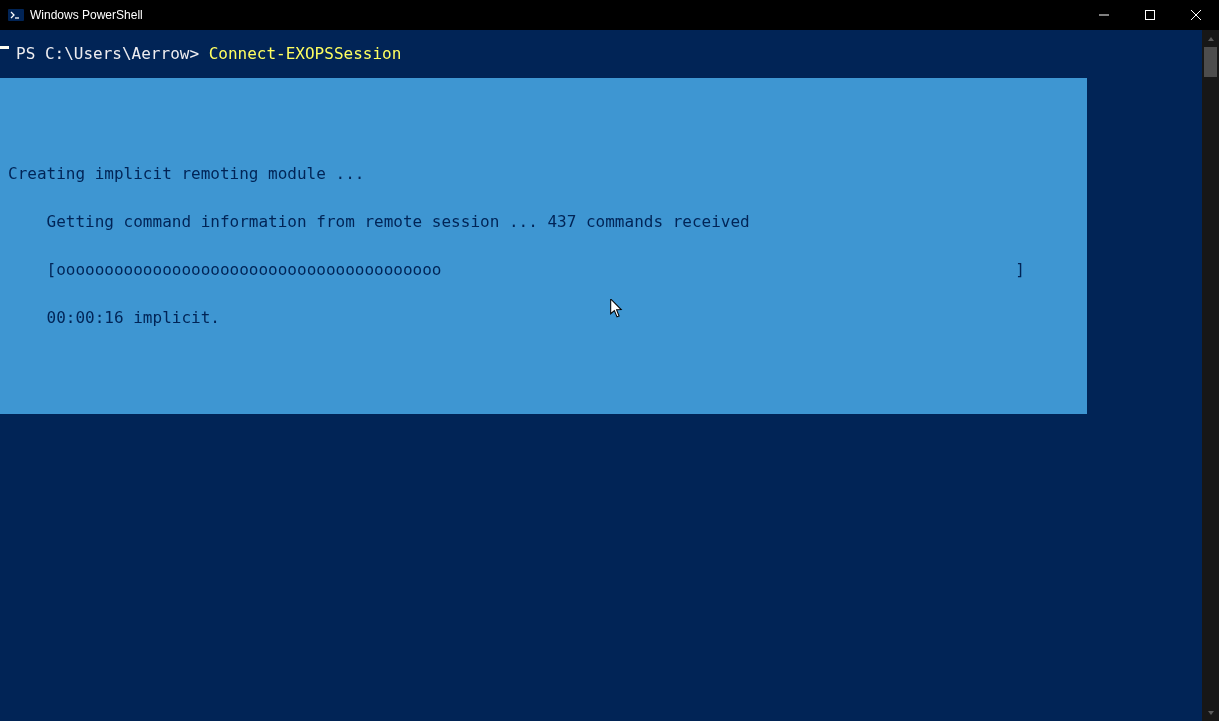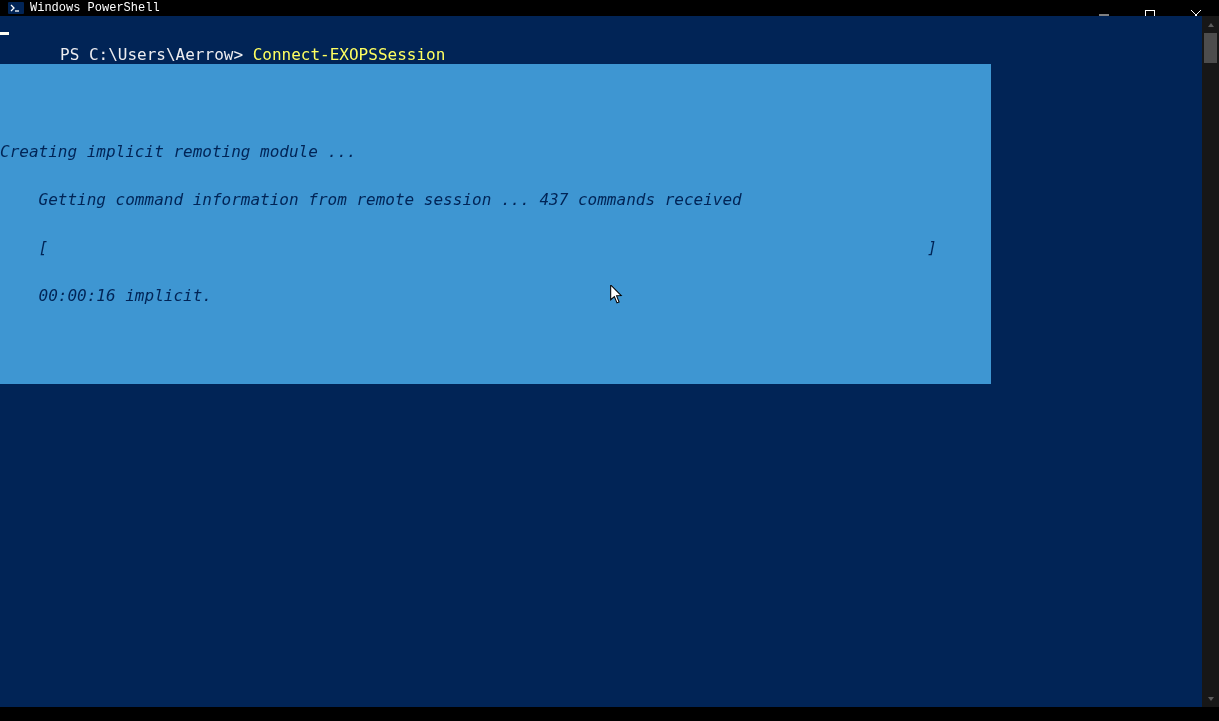--- a/index.html
+++ b/index.html
@@ -9,26 +9,26 @@
   }
   body {
     width: 1219px;
     height: 721px;
     background: #000;
     font-family: Consolas, "Lucida Console", monospace;
     overflow: hidden;
     position: relative;
   }
   .titlebar {
-    height: 16px;
+    height: 30px;
     background: #000000;
     display: flex;
     align-items: center;
     color: #ffffff;
-    font-family: Liberation Mono, monospace;
+    font-family: Liberation Sans, sans-serif;
     font-size: 12px;
     user-select: none;
   }
   .titlebar-icon {
     width: 16px;
     height: 16px;
     margin-left: 8px;
     margin-right: 6px;
     display: inline-flex;
     align-items: center;
@@ -75,23 +75,22 @@
     color: #eeedf0;
     letter-spacing: 0px;
     font-family: Consolas, "Lucida Console", monospace;
     white-space: pre;
     overflow: hidden;
   }
 
   .prompt-line {
     position: absolute;
     left: 0;
-    top: 15px;
+    top: 0;
     padding: 16px;
-    margin-left: 44px;
   }
   .prompt-prefix {
     color: #eeedf0;
   }
   .prompt-command {
     color: #ffff60;
   }
 
   .caret-block {
     position: absolute;
@@ -99,25 +98,24 @@
     top: 16px;
     width: 9px;
     height: 3px;
     background: #fefef2;
   }
 
   .progress-band {
     position: absolute;
     left: 0;
     top: 48px;
-    width: 991px;
+    width: 1087px;
     background: #3e96d2;
     color: #012456;
-    padding: 0;
-    font-style: italic;
+    padding: 8px;
   }
   .progress-band .pline {
     height: 16px;
     line-height: 16px;
     white-space: pre;
   }
   .progress-band .blank {
     height: 16px;
   }
   .progress-band .bar-row {
@@ -214,21 +212,21 @@
     <div class="prompt-line"><span class="prompt-prefix">PS C:\Users\Aerrow&gt; </span><span class="prompt-command">Connect-EXOPSSession</span></div>
 
     
     <div class="caret-block"></div>
 
     
     <div class="progress-band">
       <div class="blank"></div>
       <div class="pline">Creating implicit remoting module ...</div>
       <div class="pline">    Getting command information from remote session ... 437 commands received</div>
-      <div class="bar-row"><span class="bar-open">    [</span><span class="bar-close">]</span></div>
+      <div class="bar-row"><span class="bar-open">    [</span><span>oooooooooooooooooooooooooooooooooooooooo</span><span class="bar-close">]</span></div>
       <div class="pline">    00:00:16 implicit.</div>
       <div class="blank"></div>
     </div>
 
     
     <svg class="cursor-pointer" viewBox="0 0 12 19">
       <path d="M0 0 L0 14 L3.5 11 L6 17 L8 16.2 L5.6 10.3 L10 10 Z" fill="#ffffff" stroke="#000000" stroke-width="1"></path>
     </svg>
   </div>
 

